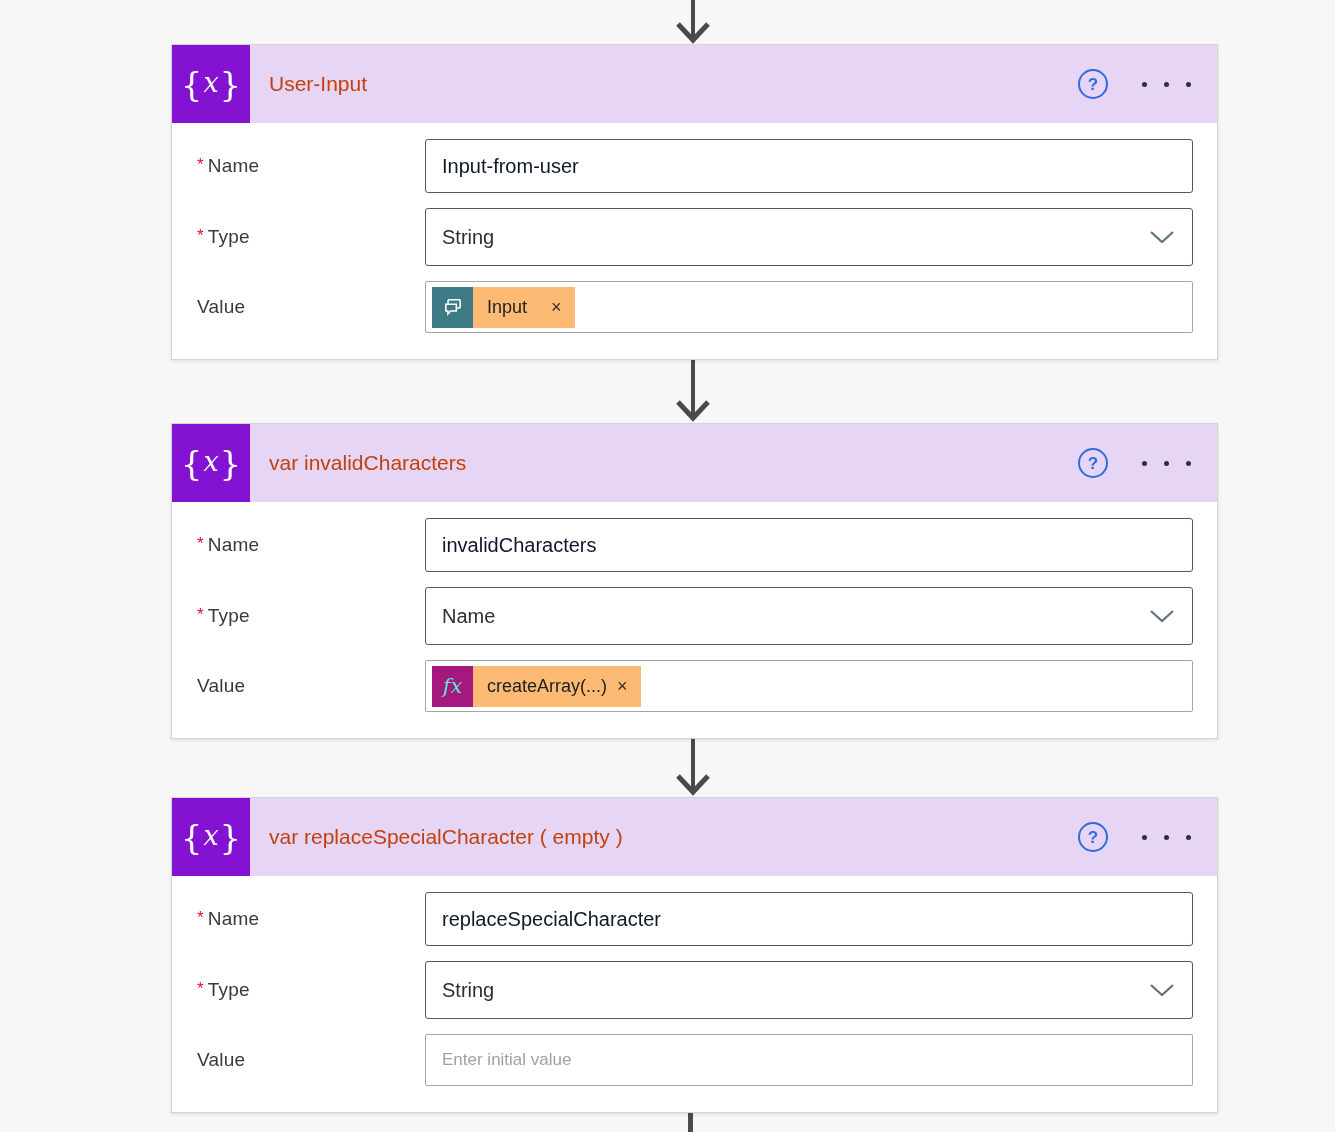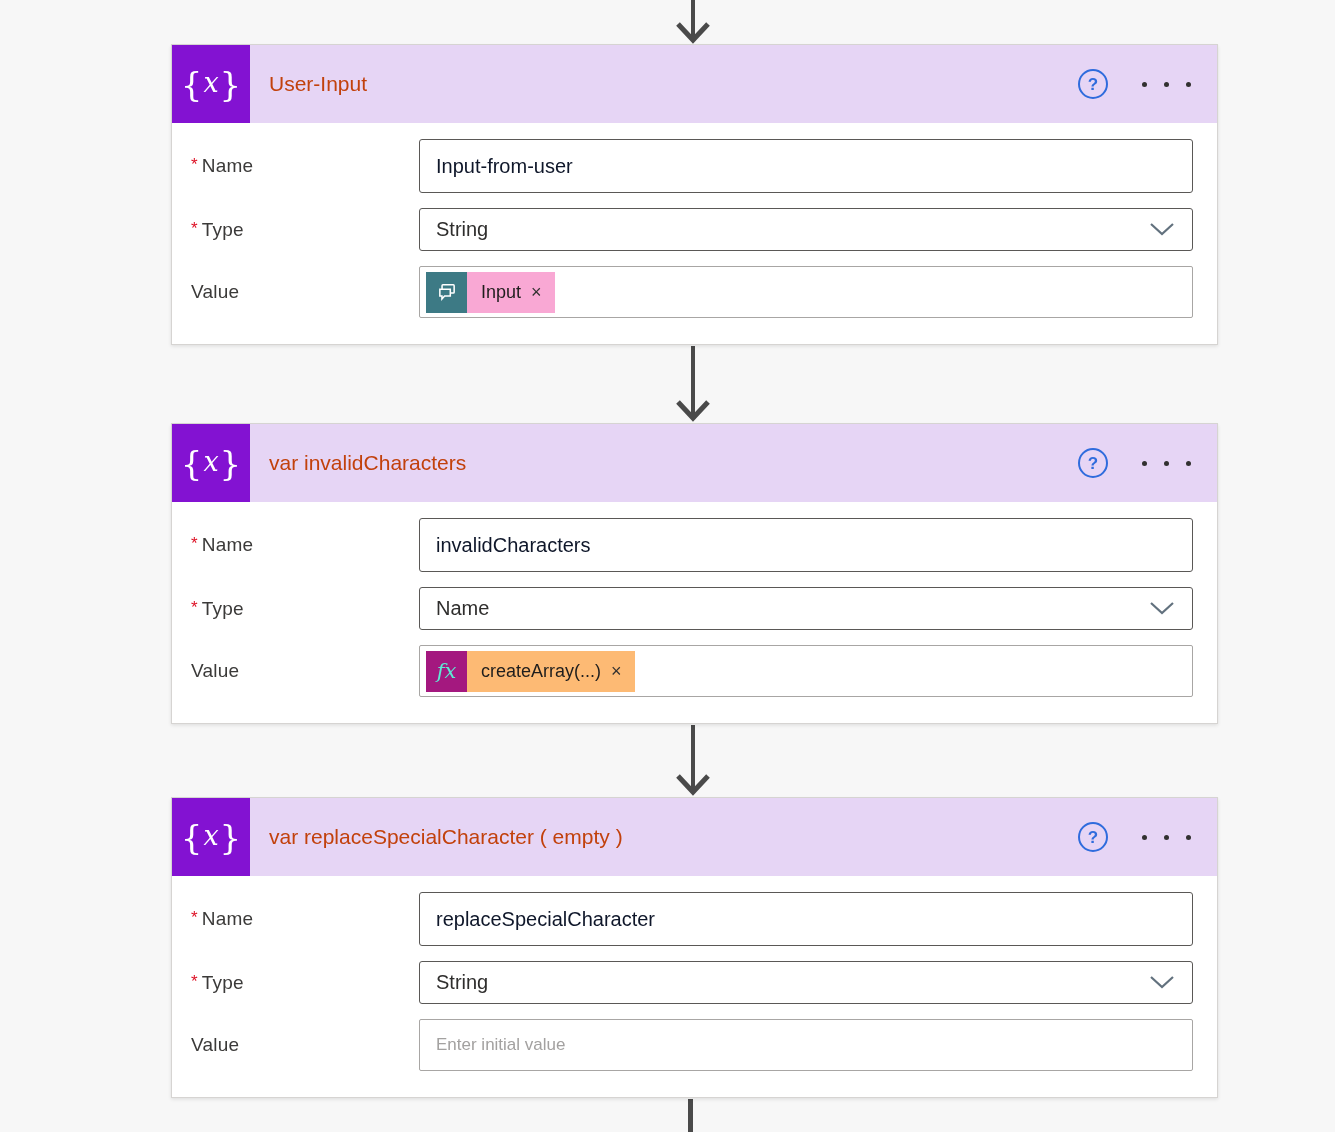--- a/index.html
+++ b/index.html
@@ -52,38 +52,38 @@
     display:flex; align-items:center; justify-content:center;
     cursor:pointer;
   }
   .menu-btn {
     border:none; background:transparent; cursor:pointer;
     display:flex; align-items:center; gap:17px; padding:6px 2px;
   }
   .menu-btn .dot { width:5px; height:5px; border-radius:50%; background:#323130; }
 
   
-  .card-body { padding:16px 24px 26px 19px; }
+  .card-body { padding:16px 24px 26px 25px; }
   .row { display:flex; align-items:center; }
   .row + .row { margin-top:15px; }
   .field-label {
     width:228px; flex:0 0 228px;
     font-size:19px; color:#3b3a39; letter-spacing:.2px;
   }
   .req { color:#dd1125; margin-right:4px; font-size:17px; vertical-align:2px; }
 
   .text-input {
     flex:1 1 auto; height:54px;
     border:1px solid #5a5856; border-radius:3px;
     font-family:"Liberation Sans", sans-serif;
     font-size:20px; color:#0f172a; padding:0 16px;
     background:#ffffff; outline:none;
   }
   .dropdown {
-    flex:1 1 auto; height:43px;
+    flex:1 1 auto; height:58px;
     border:1px solid #5a5856; border-radius:3px;
     display:flex; align-items:center; justify-content:space-between;
     padding:0 18px 0 16px; font-size:20px; color:#2f2e2d;
     background:#ffffff; cursor:pointer;
   }
   .chevron { width:24px; height:13px; }
 
   .token-field {
     flex:1 1 auto; height:52px;
     border:1px solid #a8a6a4; border-radius:2px;
@@ -104,21 +104,21 @@
     width:41px; flex:0 0 41px;
     display:flex; align-items:center; justify-content:center;
     color:#5eead4;
   }
   .chip-icon.teal { background:#3d7a85; }
   .chip-icon.magenta { background:#a4187f; font-family:"DejaVu Serif", serif; font-style:italic; font-size:21px; }
   .chip-body {
     display:flex; align-items:center; padding:0 13px 0 14px;
     font-size:18px; color:#1f1e1d; white-space:nowrap;
   }
-  .chip-body.teal-bg { background:#f9a8d4; }
+  .chip-body.teal-bg { background:#fdba74;gap:14px; }
   .chip-body.pink-bg { background:#fdba74; }
   .chip-remove {
     border:none; background:transparent; cursor:pointer;
     font-size:18px; color:#323130; margin-left:10px; padding:0; line-height:1;
   }
 </style>
 </head>
 <body>
 
 <svg class="connector" style="top:0; width:44px; height:44px;" viewBox="0 0 44 44">

